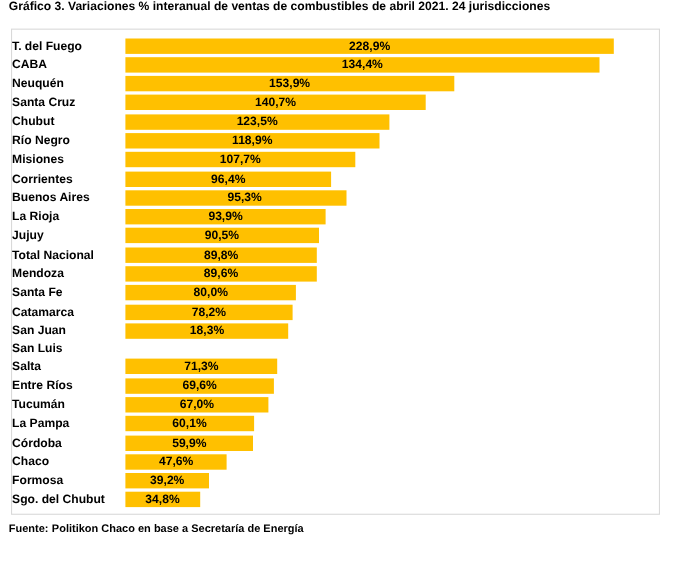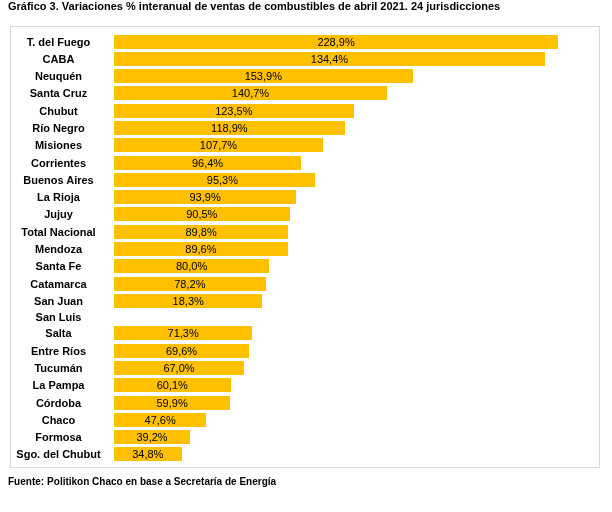--- a/index.html
+++ b/index.html
@@ -39,39 +39,39 @@
     flex: 1 1 auto;
     display: flex;
     align-items: center;
     min-height: 0;
   }
   .cat {
     flex: 0 0 103px;
     width: 103px;
     box-sizing: border-box;
     padding-right: 8px;
-    text-align: center;
+    text-align: left;
     font-size: 11px;
     font-weight: bold;
     white-space: nowrap;
   }
   .track {
     flex: 1 1 auto;
     position: relative;
     height: 14px;
   }
   .bar {
     height: 100%;
     display: flex;
     align-items: center;
     justify-content: center;
   }
   .val {
     font-size: 11px;
-    font-weight: normal;
+    font-weight: bold;
     white-space: nowrap;
     color: #000;
     text-align: right;
   }
   .source-line {
     position: absolute;
     left: 8px; top: 476px;
     font-size: 10px;
     color: #000;
     white-space: nowrap;

